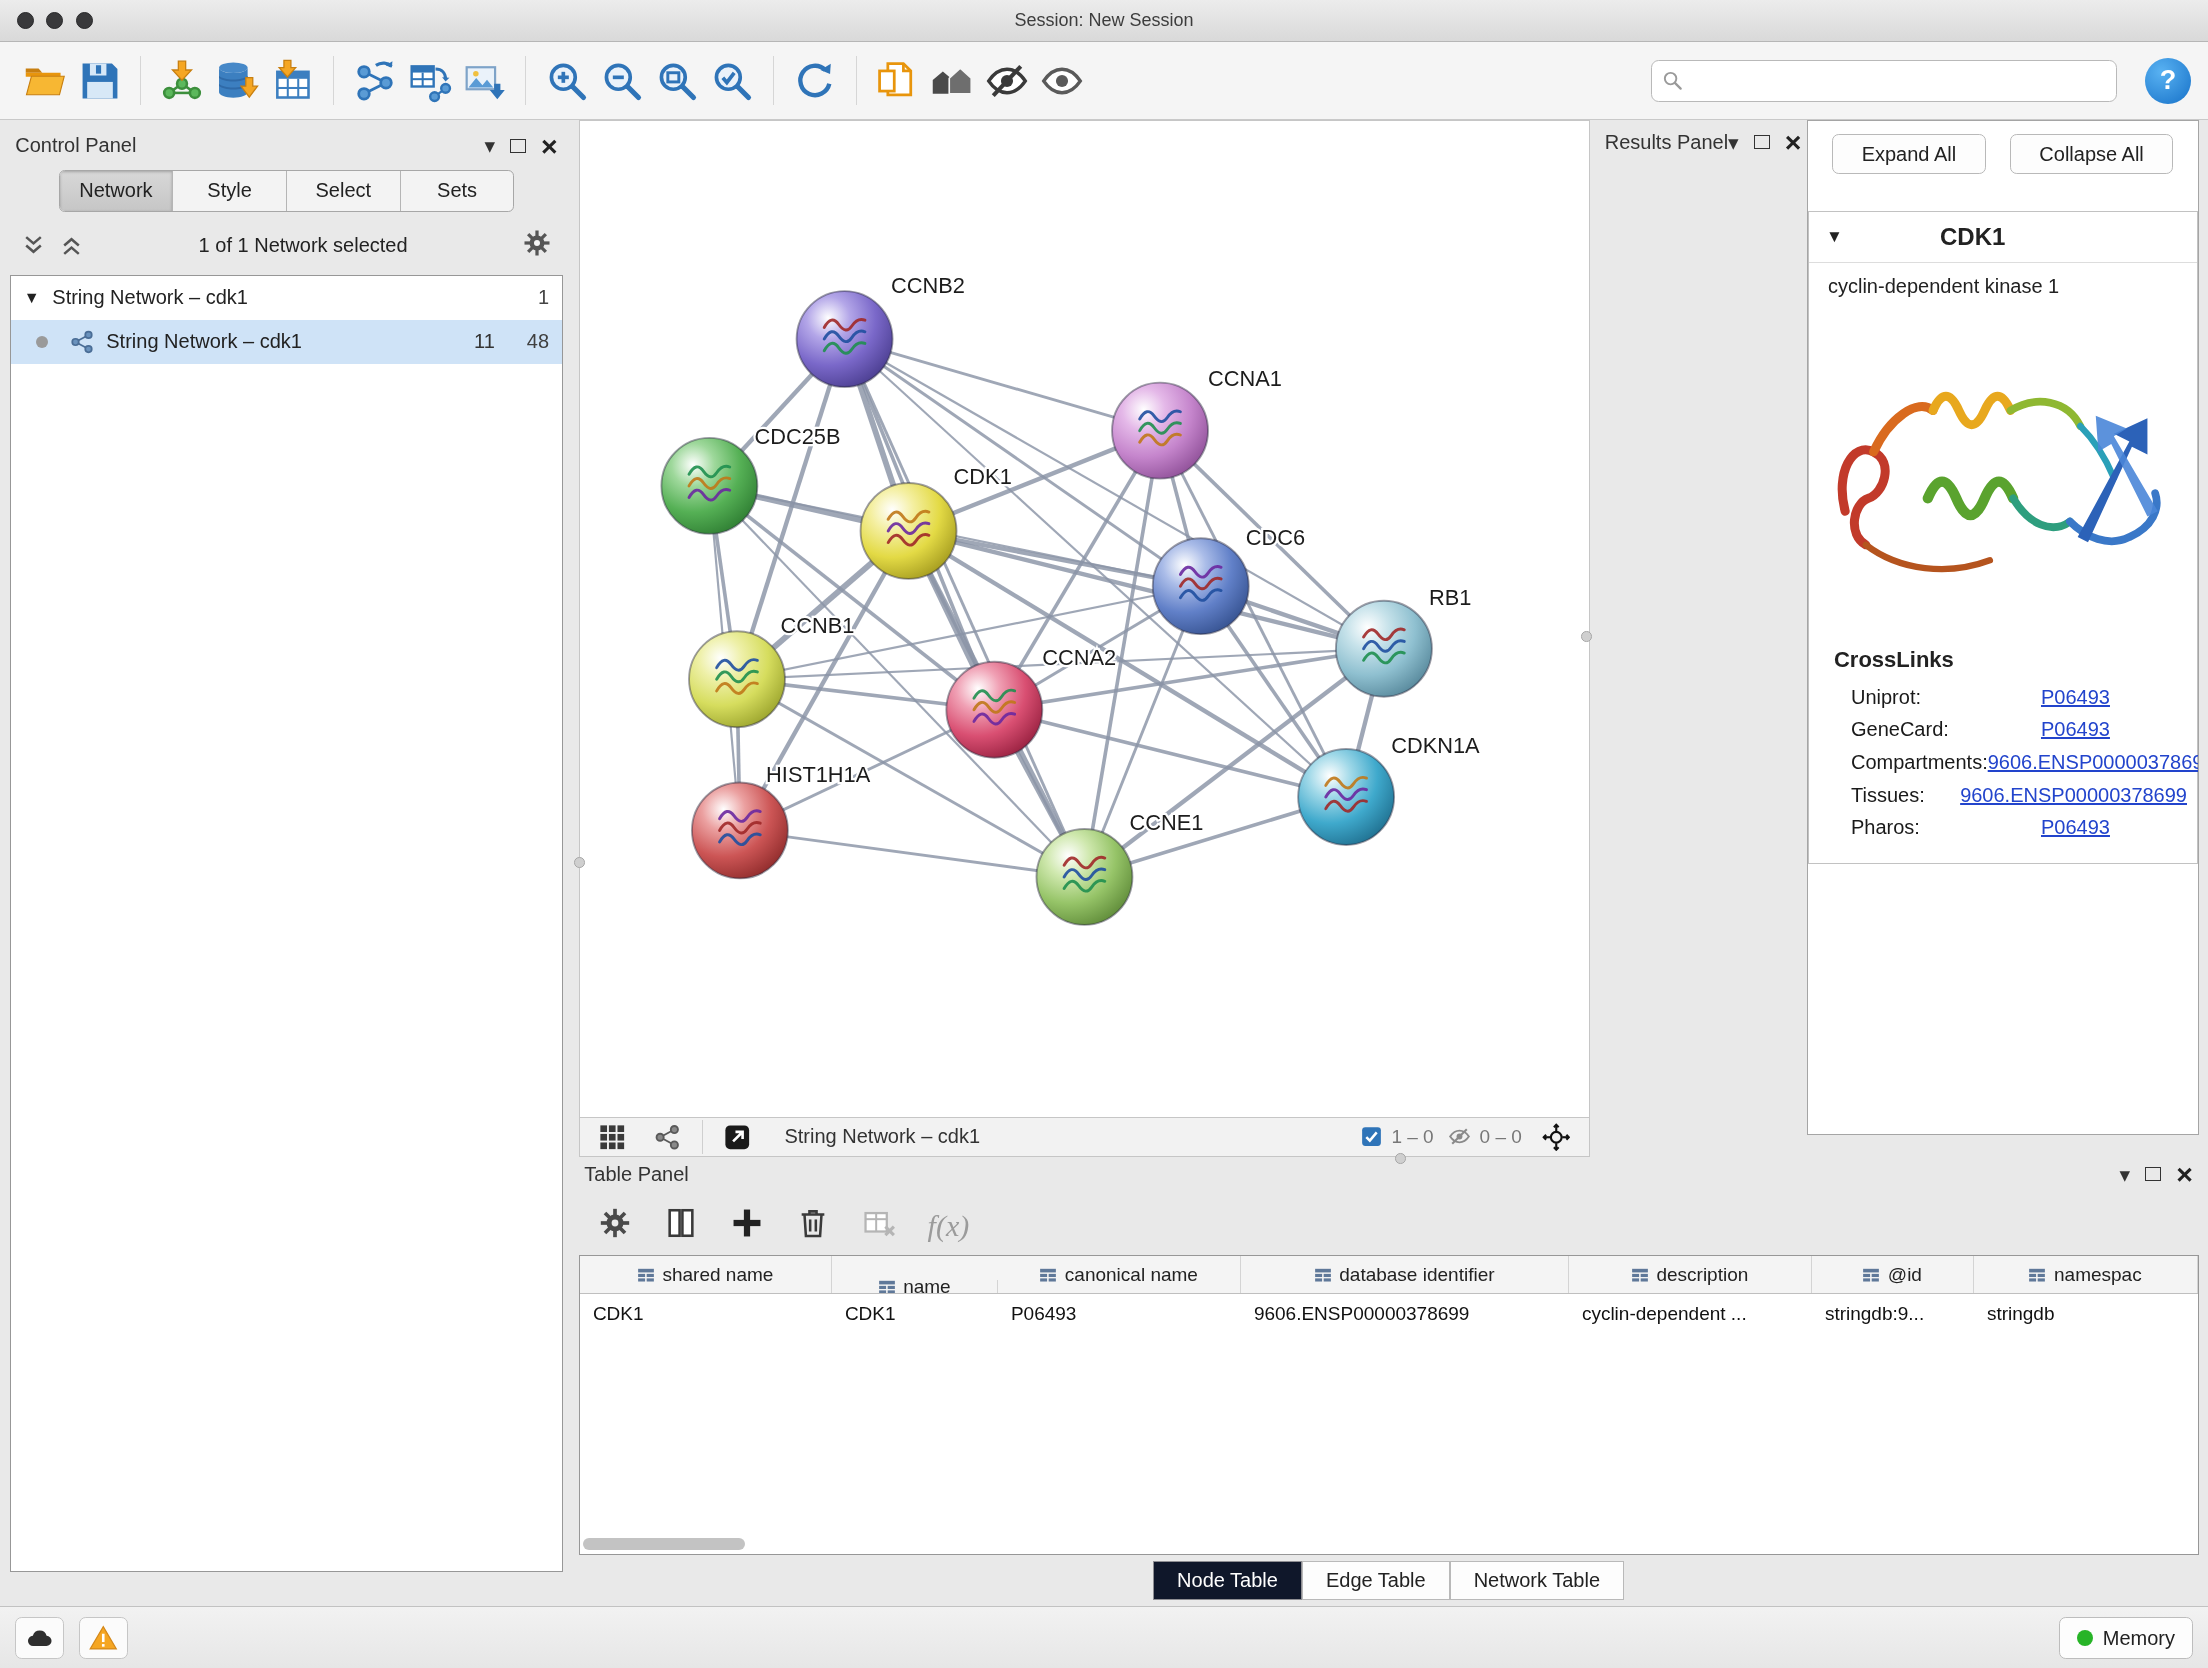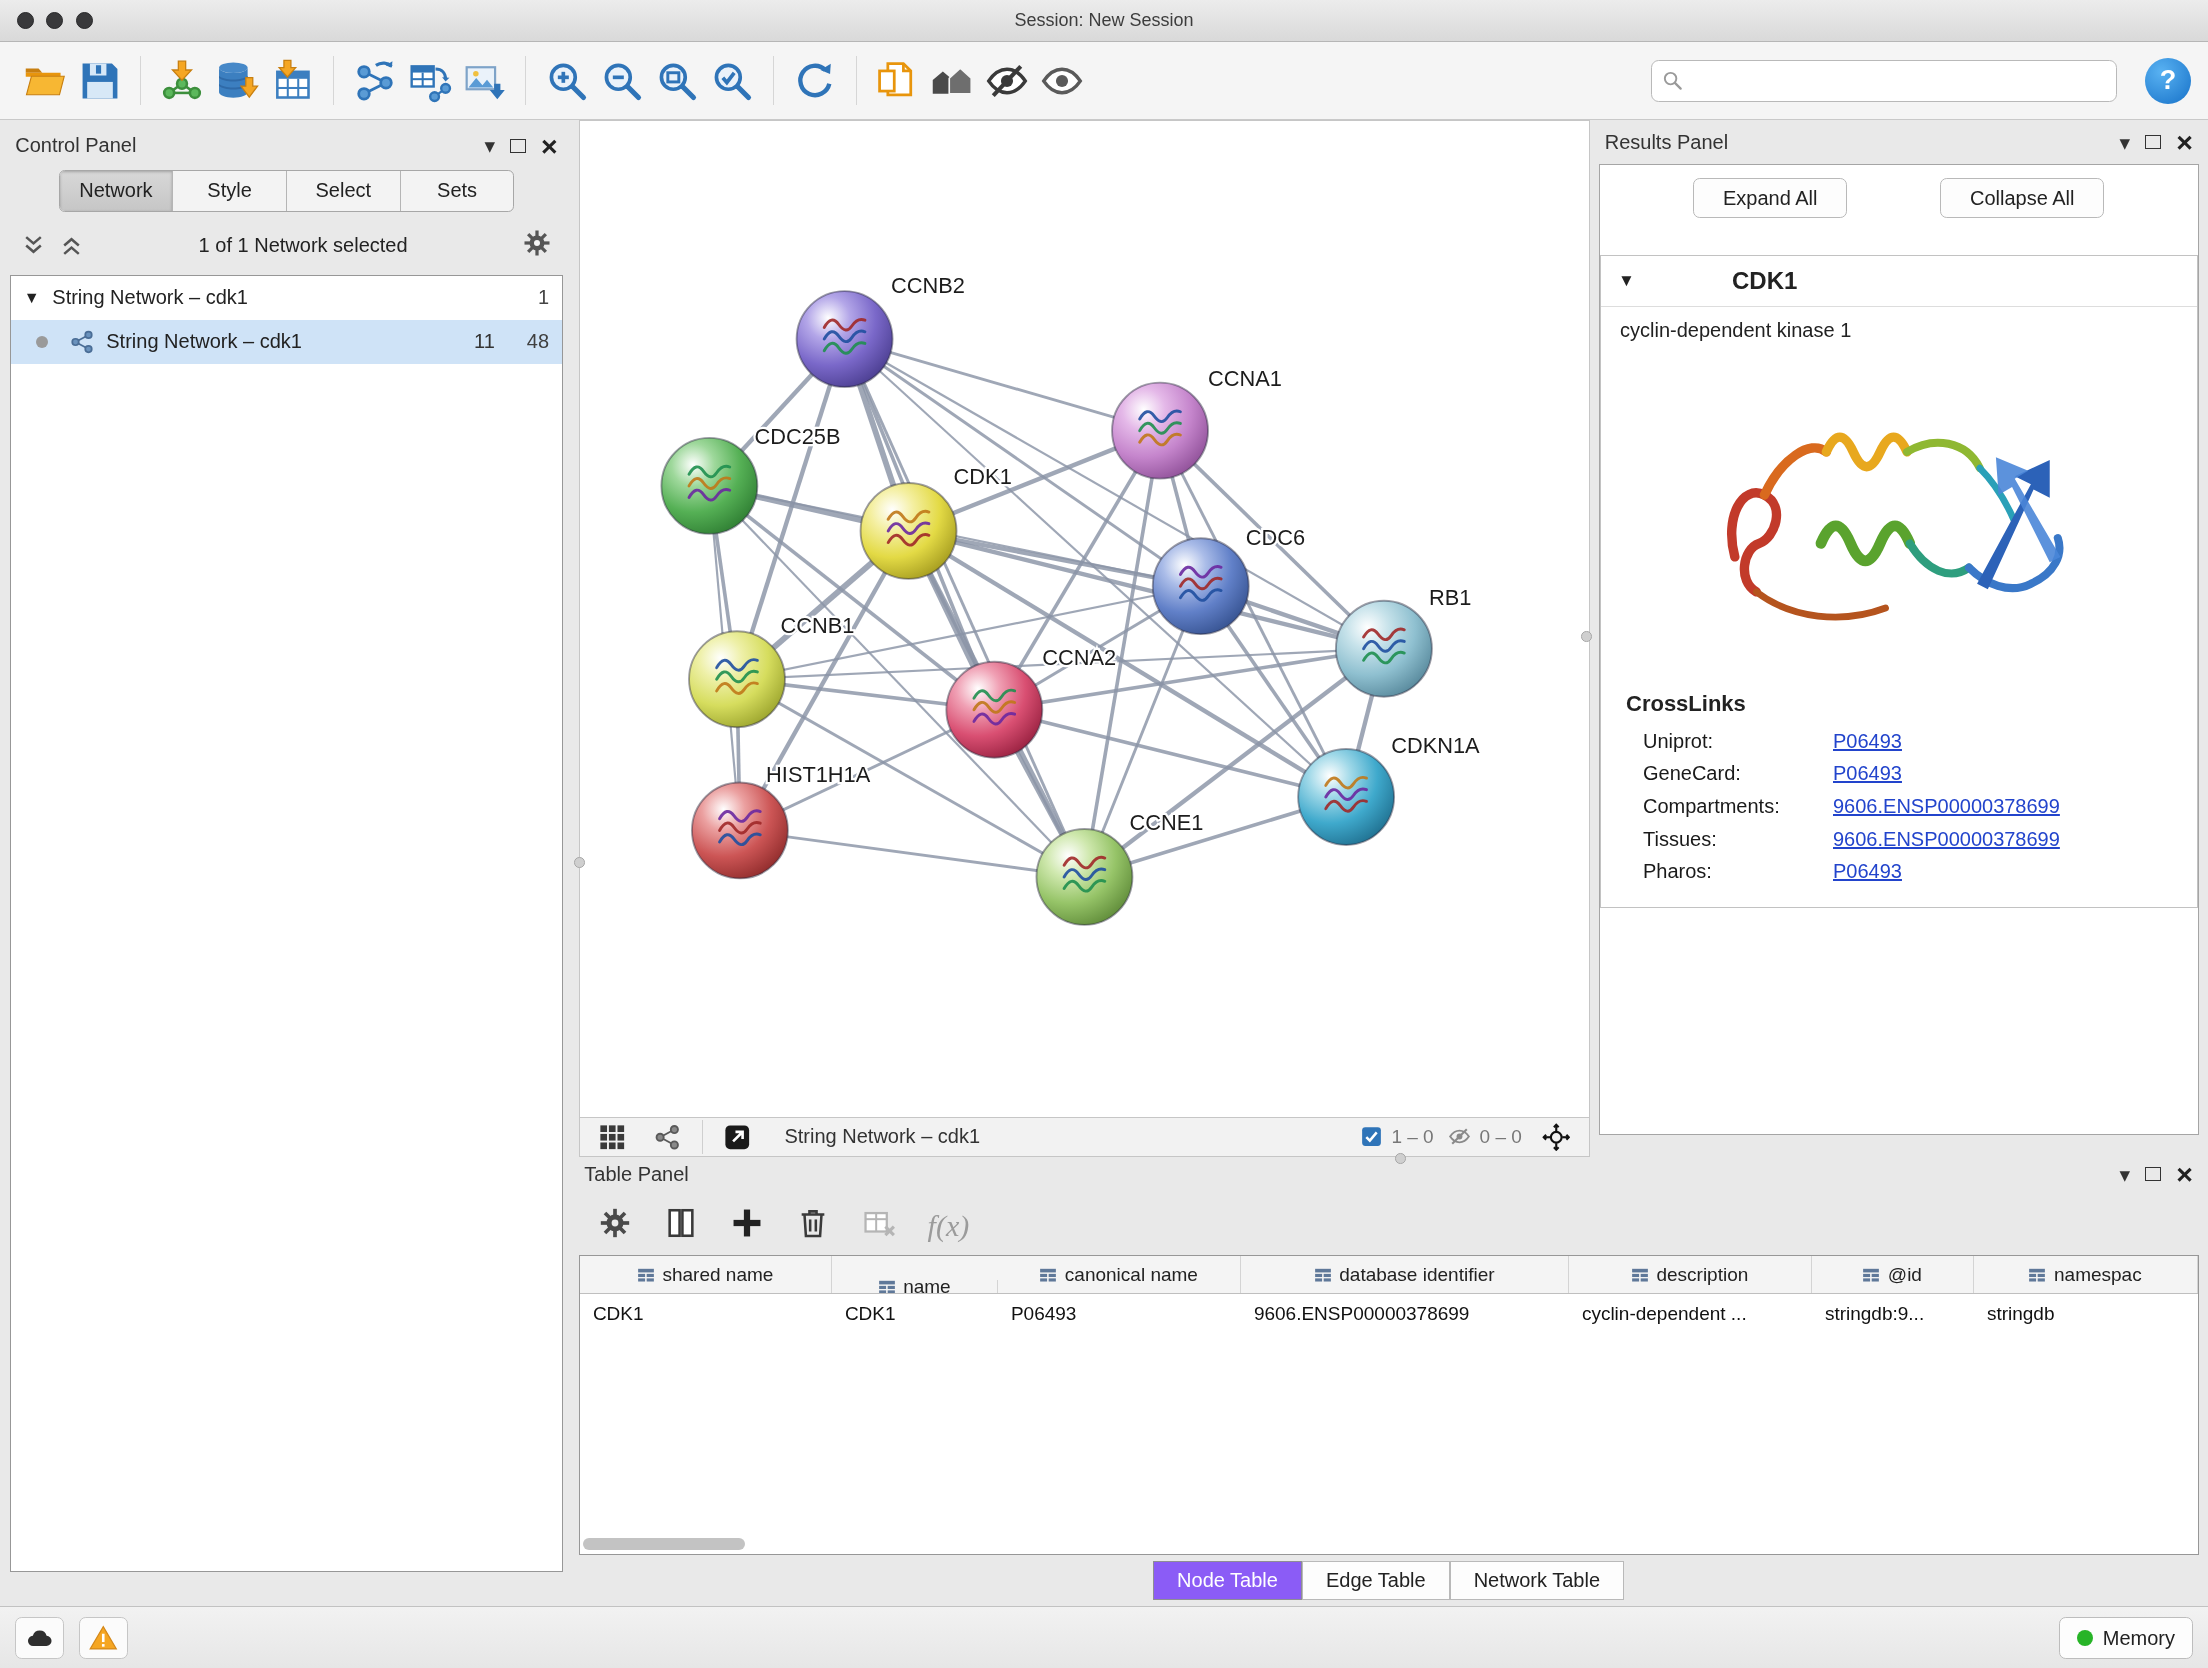--- a/index.html
+++ b/index.html
@@ -67,21 +67,21 @@
   .nettb { height:51px; background:#f2f2f2; border:1px solid #c6c6c6; display:flex; align-items:center; padding:0 11.4px; gap:13.3px; }
   .nbtn { width:42px; height:38px; display:flex; align-items:center; justify-content:center; }
   .nbtn svg { width:28.5px; height:28.5px; }
   .nsep { width:1px; height:34px; background:#cfcfcf; }
   .ntitle { font-size:20px; color:#333; margin-left:13.3px; }
   .nflex { flex:1; }
   .badge { display:flex; align-items:center; gap:7.6px; color:#777; font-size:19px; }
   .badge svg { width:25px; height:25px; }
 
   
-  .results { width:609px; flex:none; display:flex; flex-direction:column; padding-right:9.5px; }
+  .results { width:609px; flex:none; display:flex; flex-direction:row; padding-right:9.5px; }
   .rtabrow { height:49px; display:flex; align-items:center; justify-content:center; }
   .rtab { background:#8e8e93; color:#fff; font-size:20px; padding:6.7px 25px; border-radius:7.6px; }
   .rbox { flex:1; background:#fff; border:1px solid #a5a5a5; margin-bottom:2px; padding:0; display:flex; flex-direction:column; overflow:hidden;gap:20px; }
   .rbtnrow { display:flex; justify-content:space-evenly; padding:13.3px 0 17px 0; }
   .rbtn { border:1px solid #b9b9b9; border-radius:6.7px; background:#fdfdfd; font-size:20px; padding:7.6px 28.5px; color:#222; }
   .genebox { border:1px solid #c2c2c2; flex:none; }
   .genehead { display:flex; align-items:center; height:51px; border-bottom:1px solid #ddd; padding:0 17px; }
   .genehead .tri { font-size:17px; width:114px; }
   .genehead .gname { font-size:24px; font-weight:bold; margin-right:auto; padding-right:143px; }
   .genedesc { font-size:20px; padding:11.4px 19px 5.7px 19px; }
@@ -104,21 +104,21 @@
   .fxlabel { font-family:"Liberation Serif", serif; font-style:italic; font-size:30px; color:#9b9b9b; }
   .tbox { flex:1; background:#fff; border:1px solid #979797; position:relative; overflow:hidden; display:flex; flex-direction:column; }
   .thead { display:flex; height:38px; background:#f4f4f4; border-bottom:1px solid #bfbfbf; flex:none; }
   .th { display:flex; align-items:center; justify-content:center; gap:7.6px; border-right:1px solid #d4d4d4; font-size:19px; color:#222; overflow:hidden; white-space:nowrap; }
   .th svg { width:18px; height:18px; flex:none; }
   .trdata { display:flex; height:40px; flex:none; }
   .td { display:flex; align-items:center; padding-left:13.3px; font-size:19px; color:#111; overflow:hidden; white-space:nowrap; }
   .hscroll { position:absolute; left:3.8px; bottom:3.8px; width:162px; height:12.4px; background:#c3c3c3; border-radius:6.7px; }
   .tabsrow { height:51px; display:flex; align-items:center; justify-content:center; }
   .ttab { border:1px solid #b9b9b9; background:#fdfdfd; font-size:20px; padding:6.7px 23px; color:#222; }
-  .ttab.active { background:#8b5cf6; color:#fff; border-color:#8e8e93; }
+  .ttab.active { background:#0f172a; color:#fff; border-color:#8e8e93; }
 
   
   .statusbar { height:63px; background:linear-gradient(#f2f2f2,#e6e6e6); border-top:1px solid #c2c2c2;
                display:flex; align-items:center; padding:0 15px; gap:15px; }
   .sbtn { width:49px; height:42px; border:1px solid #c6c6c6; border-radius:6.7px; background:#fbfbfb;
           display:flex; align-items:center; justify-content:center; }
   .sbtn svg { width:28.5px; height:28.5px; }
   .membtn { margin-left:auto; height:42px; border:1px solid #bdbdbd; border-radius:6.7px; background:#fdfdfd;
             display:flex; align-items:center; gap:9.5px; padding:0 17px; font-size:20px; }
   .memdot { width:16px; height:16px; border-radius:50%; background:#27b427; }

